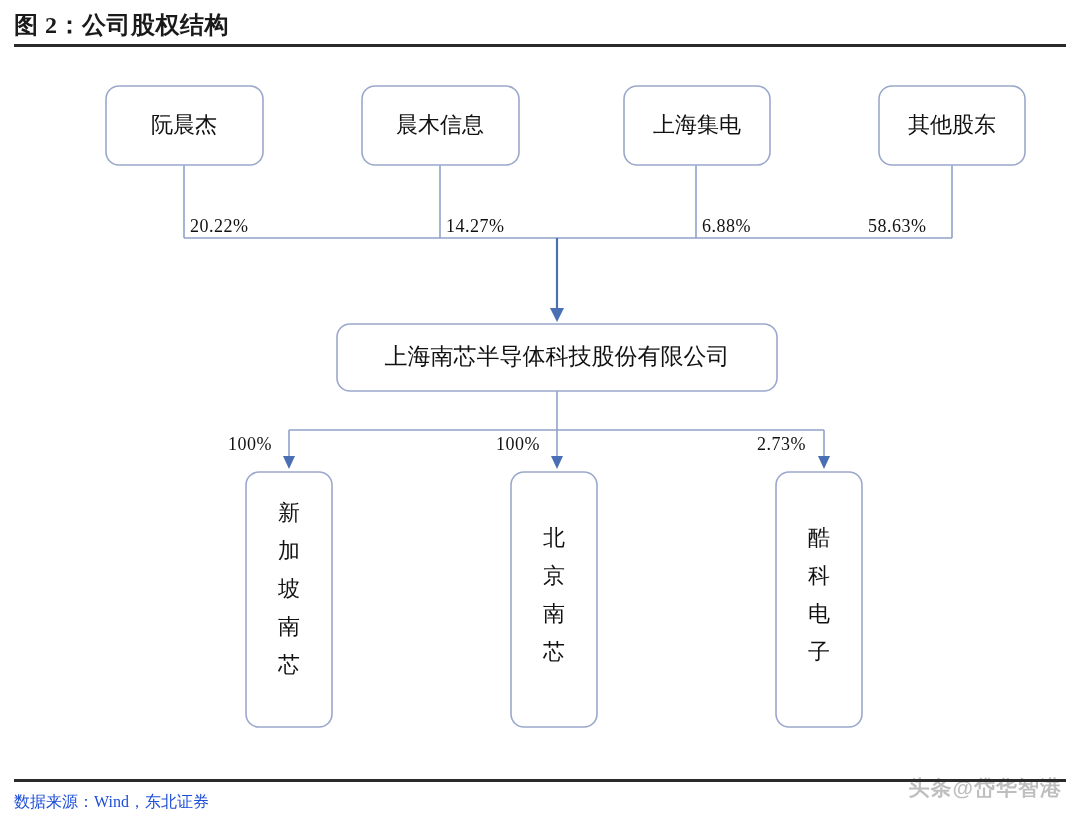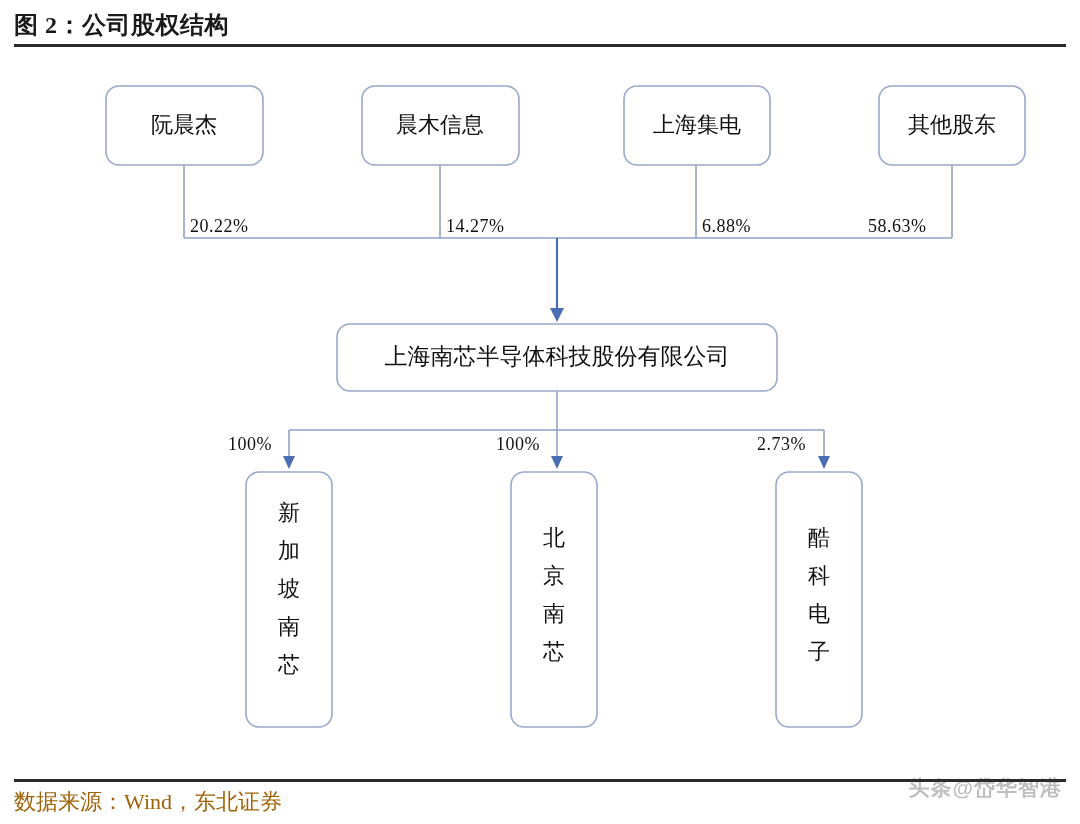--- a/index.html
+++ b/index.html
@@ -46,22 +46,22 @@
     width: 1052px;
   }
   #footer-rule {
     height: 3px;
     background: #2b2b2b;
     width: 1052px;
     margin-bottom: 8px;
   }
   #source-text {
     font-family: "Liberation Serif", "DejaVu Serif", serif;
-    font-size: 22px;
-    color: #a16207;
+    font-size: 16px;
+    color: #1d4ed8;
     white-space: nowrap;
     line-height: 24px;
   }
 
   
   #watermark {
     position: absolute;
     right: 18px;
     bottom: 22px;
     font-family: "Liberation Sans", "DejaVu Sans", sans-serif;

